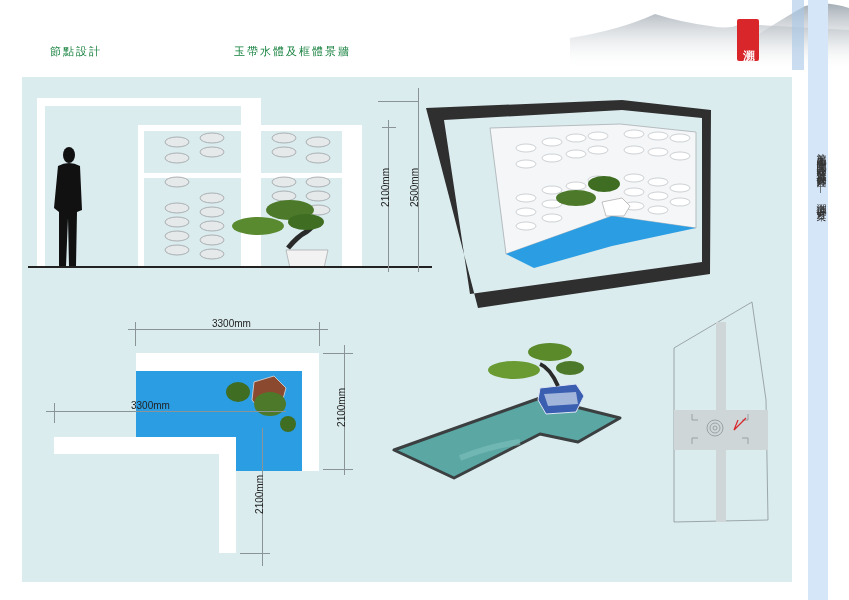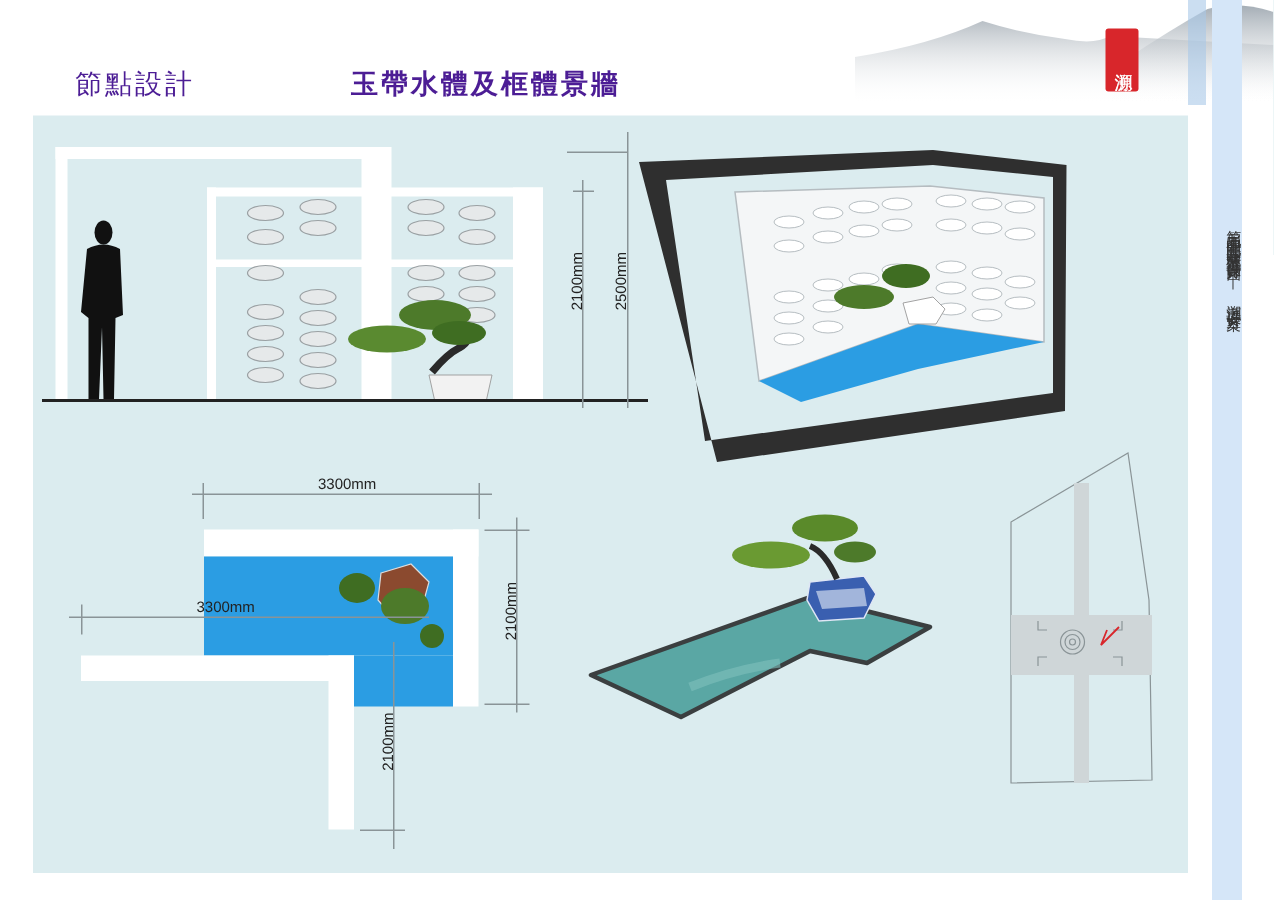--- a/index.html
+++ b/index.html
@@ -3,21 +3,21 @@
 <meta charset="utf-8">
 <style>
   html, body { margin:0; padding:0; }
   body {
     width:849px; height:600px; position:relative; overflow:hidden;
     background:#ffffff;
     font-family:"DejaVu Sans", sans-serif;
   }
   .abs { position:absolute; }
   .header-label {
-    position:absolute; top:44px; font-size:18px; color:#4c1d95;
+    position:absolute; top:44px; font-size:11px; color:#15803d;
     font-family:"DejaVu Serif", serif; letter-spacing:2px;
   }
   .mountains {
     position:absolute; left:560px; top:0; width:289px; height:70px;
   }
   .seal {
     position:absolute; left:737px; top:19px; width:22px; height:42px;
     background:#d8262b; border-radius:2px;
     color:#fff; font-size:12px; line-height:20px; text-align:center;
     font-family:"DejaVu Serif", serif; writing-mode:vertical-rl;
@@ -54,21 +54,21 @@
       <stop offset="1" stop-color="#ffffff" stop-opacity="0"></stop>
     </linearGradient>
   </defs>
   <path d="M10 38 Q60 30 95 14 Q120 22 150 26 Q170 30 180 24 L289 30 L289 70 L10 70 Z" fill="url(#mg)" opacity="0.7"></path>
   <path d="M190 40 Q220 20 245 6 Q265 0 289 8 L289 70 L180 70 Z" fill="url(#mg)" opacity="0.9"></path>
   <rect x="232" y="0" width="12" height="70" fill="#a9c8e8" opacity="0.6"></rect>
 </svg>
 <div class="seal">溯源</div>
 
 <div class="header-label" style="left:50px;">節點設計</div>
-<div class="header-label" style="left:234px;font-weight:bold;">玉帶水體及框體景牆</div>
+<div class="header-label" style="left:234px;">玉帶水體及框體景牆</div>
 
 <div class="panel"></div>
 
 <div>
 
   <div class="white" style="left:37px;top:98px;width:210px;height:8px;"></div>
   <div class="white" style="left:37px;top:98px;width:8px;height:168px;"></div>
 
   <div class="white" style="left:138px;top:125px;width:224px;height:6px;"></div>
   <div class="white" style="left:138px;top:125px;width:6px;height:141px;"></div>

